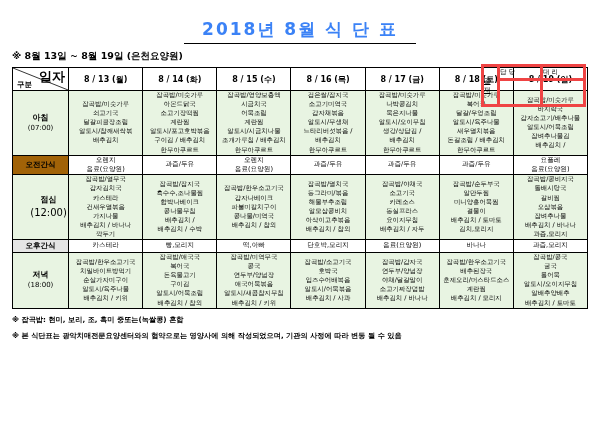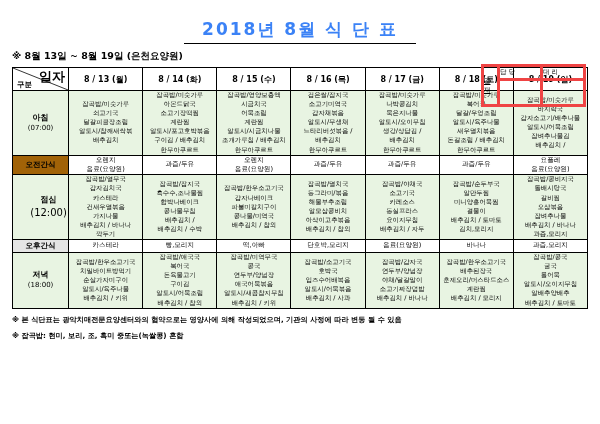--- a/index.html
+++ b/index.html
@@ -434,16 +434,16 @@
             <div>굴국</div>
             <div>롤어묵</div>
             <div>알도시/오이지무침</div>
             <div>알배추양배추</div>
             <div>배추김치 / 토마토</div>
           </td>
         </tr>
       </tbody>
   </table>
 
+  <div class="footnote ln2">※ 잡곡밥: 현미, 보리, 조, 흑미 중또는(녹쌀콩) 혼합</div>
   <div class="footnote">※ 본 식단표는 광악치매전문요양센터와의 협약으로는 영양사에 의해 작성되었으며, 기관의 사정에 따라 변동 될 수 있음</div>
-  <div class="footnote ln2">※ 잡곡밥: 현미, 보리, 조, 흑미 중또는(녹쌀콩) 혼합</div>
 
 </div>
 
 </body></html>

